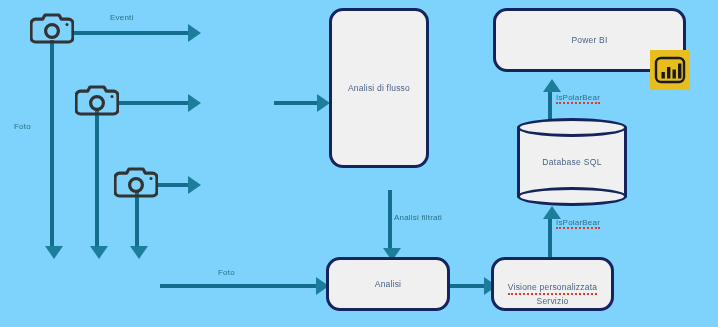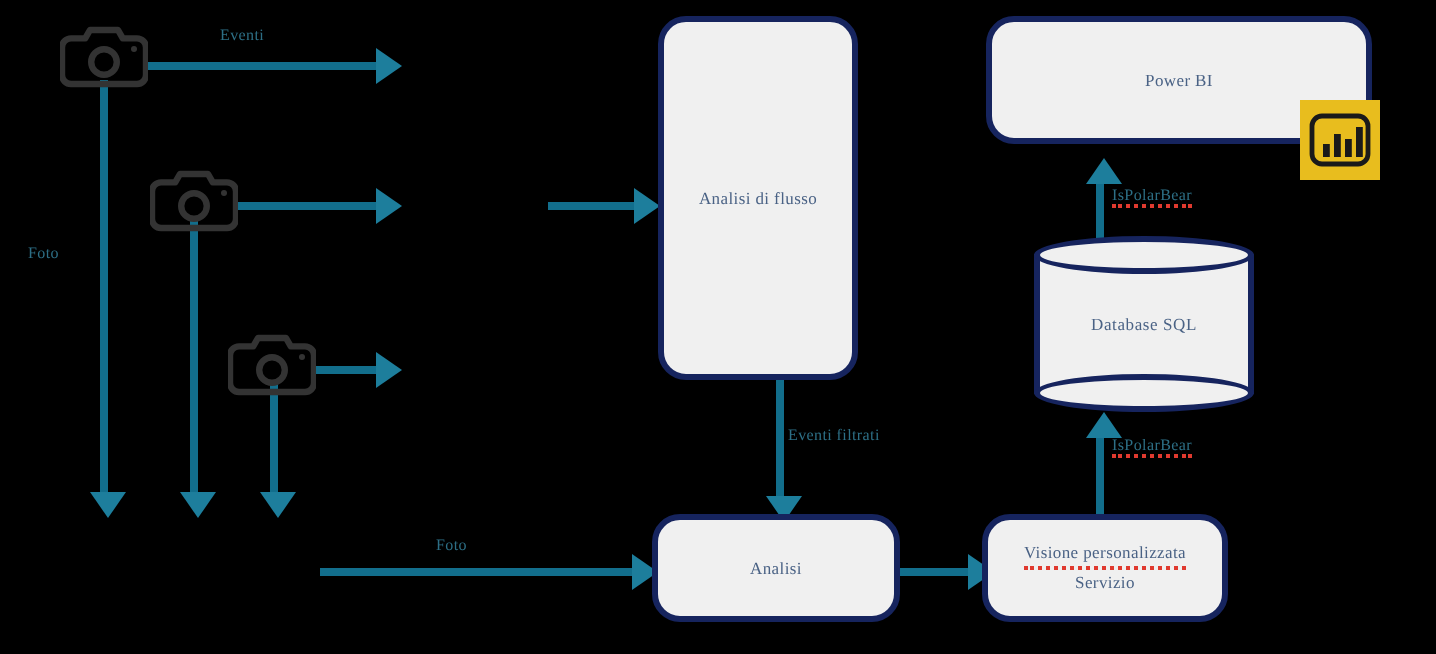--- a/index.html
+++ b/index.html
@@ -1,17 +1,17 @@
 <!DOCTYPE html>
 <html><head>
 <meta charset="utf-8">
 <style>
   html,body{margin:0;padding:0;background:#ffffff;}
   body{font-family:"Liberation Sans",sans-serif;}
-  #stage{position:relative;width:718px;height:327px;background:#000000;overflow:hidden;font-family:Liberation Serif, serif;}
+  #stage{position:relative;width:718px;height:327px;background:#7dd3fc;overflow:hidden;}
 
   .node{
     position:absolute;
     background:#f0f0f0;
     border:3px solid #16245e;
     border-radius:14px;
     display:flex;align-items:center;justify-content:center;
     text-align:center;
     color:#4a6285;
     font-size:8.5px;
@@ -109,21 +109,21 @@
   <div class="arrow arr-r" style="left:484px;top:277px;"></div>
 
   <div class="line linev" style="left:548px;top:215px;height:50px;"></div>
   <div class="arrow arr-u" style="left:543px;top:206px;"></div>
 
   <div class="line linev" style="left:548px;top:88px;height:38px;"></div>
   <div class="arrow arr-u" style="left:543px;top:79px;"></div>
 
   <div class="edge-label" style="left:110px;top:13px;">Eventi</div>
   <div class="edge-label" style="left:14px;top:122px;">Foto</div>
-  <div class="edge-label" style="left:394px;top:213px;">Eventi filtrati</div>
+  <div class="edge-label" style="left:394px;top:213px;">Analisi filtrati</div>
   <div class="edge-label" style="left:218px;top:268px;">Foto</div>
   <div class="edge-label misspelled" style="left:556px;top:93px;">IsPolarBear</div>
   <div class="edge-label misspelled" style="left:556px;top:218px;">IsPolarBear</div>
 
   <div class="cam" style="left:30px;top:10px;">
     <svg viewBox="0 0 44 36" xmlns="http://www.w3.org/2000/svg">
       <path d="M15 5 h14 l2.4 4.2 H38.5 a4.5 4.5 0 0 1 4.5 4.5 V27.5 a4.5 4.5 0 0 1 -4.5 4.5 H5.5 A4.5 4.5 0 0 1 1 27.5 V13.7 a4.5 4.5 0 0 1 4.5 -4.5 H12.6 Z" fill="none" stroke="#333333" stroke-width="3.2" stroke-linejoin="round"></path>
       <circle cx="22" cy="21" r="6.4" fill="none" stroke="#333333" stroke-width="3.2"></circle>
       <circle cx="37" cy="14.5" r="1.5" fill="#333333"></circle>
     </svg>
@@ -139,21 +139,21 @@
 
   <div class="cam" style="left:114px;top:164px;">
     <svg viewBox="0 0 44 36" xmlns="http://www.w3.org/2000/svg">
       <path d="M15 5 h14 l2.4 4.2 H38.5 a4.5 4.5 0 0 1 4.5 4.5 V27.5 a4.5 4.5 0 0 1 -4.5 4.5 H5.5 A4.5 4.5 0 0 1 1 27.5 V13.7 a4.5 4.5 0 0 1 4.5 -4.5 H12.6 Z" fill="none" stroke="#333333" stroke-width="3.2" stroke-linejoin="round"></path>
       <circle cx="22" cy="21" r="6.4" fill="none" stroke="#333333" stroke-width="3.2"></circle>
       <circle cx="37" cy="14.5" r="1.5" fill="#333333"></circle>
     </svg>
   </div>
 
 
-  <div class="node" style="left:329px;top:8px;width:100px;height:182px;">
+  <div class="node" style="left:329px;top:8px;width:100px;height:160px;">
     <span>Analisi di flusso</span>
   </div>
 
   <div class="node" style="left:493px;top:8px;width:193px;height:64px;">
     <span>Power BI</span>
   </div>
 
   <div class="pbi" style="left:650px;top:50px;">
     <svg viewBox="0 0 40 40" xmlns="http://www.w3.org/2000/svg">
       <rect x="6" y="8" width="28" height="24" rx="5" ry="5" fill="none" stroke="#1a1a1a" stroke-width="2.4"></rect>
@@ -169,20 +169,20 @@
     <div class="bottom"></div>
     <div class="top"></div>
     <div class="cyl-label">Database SQL</div>
   </div>
 
 
   <div class="node" style="left:326px;top:257px;width:124px;height:54px;">
     <span>Analisi</span>
   </div>
 
-  <div class="node" style="left:491px;top:257px;width:123px;height:54px;">
+  <div class="node" style="left:491px;top:257px;width:123px;height:54px;align-items:flex-end;">
     <div>
       <span class="inline-miss">Visione personalizzata</span>
       <span>Servizio</span>
     </div>
   </div>
 
 </div>
 
 </body></html>

